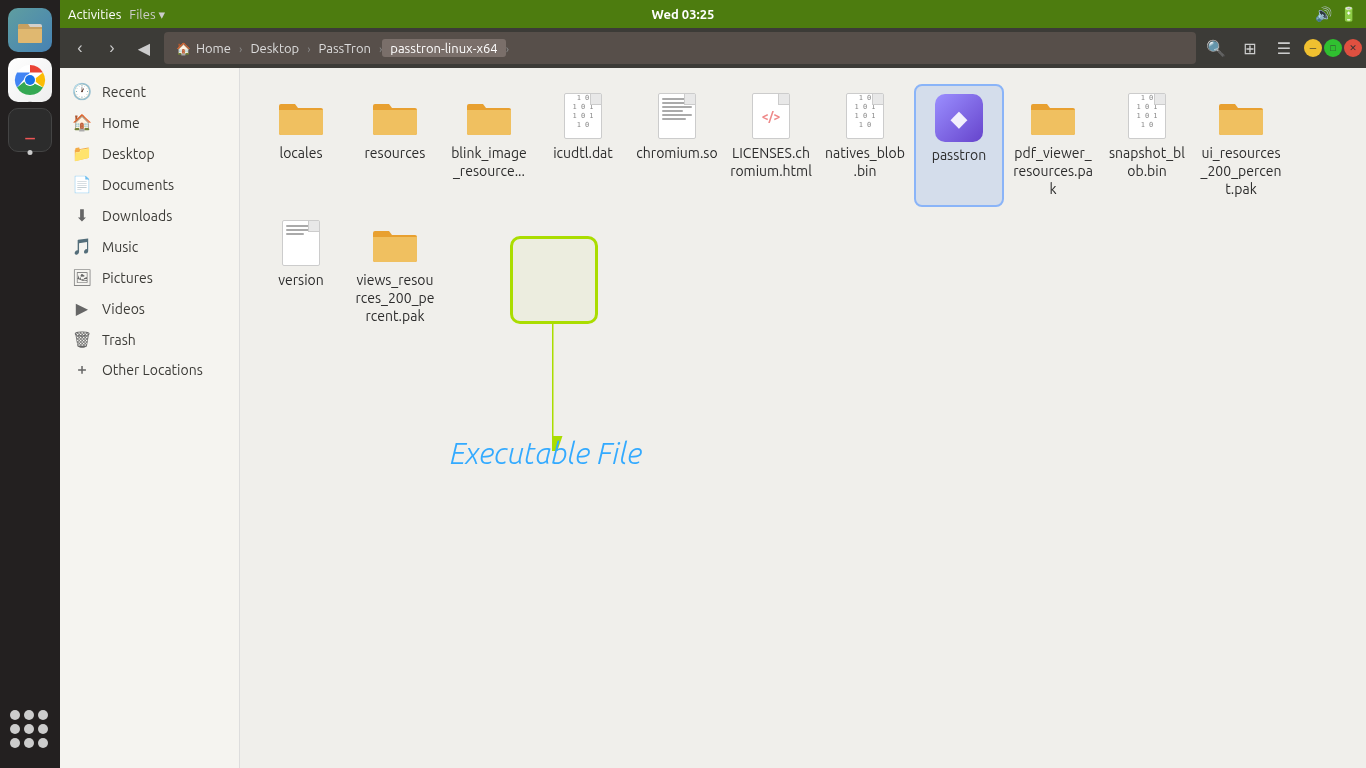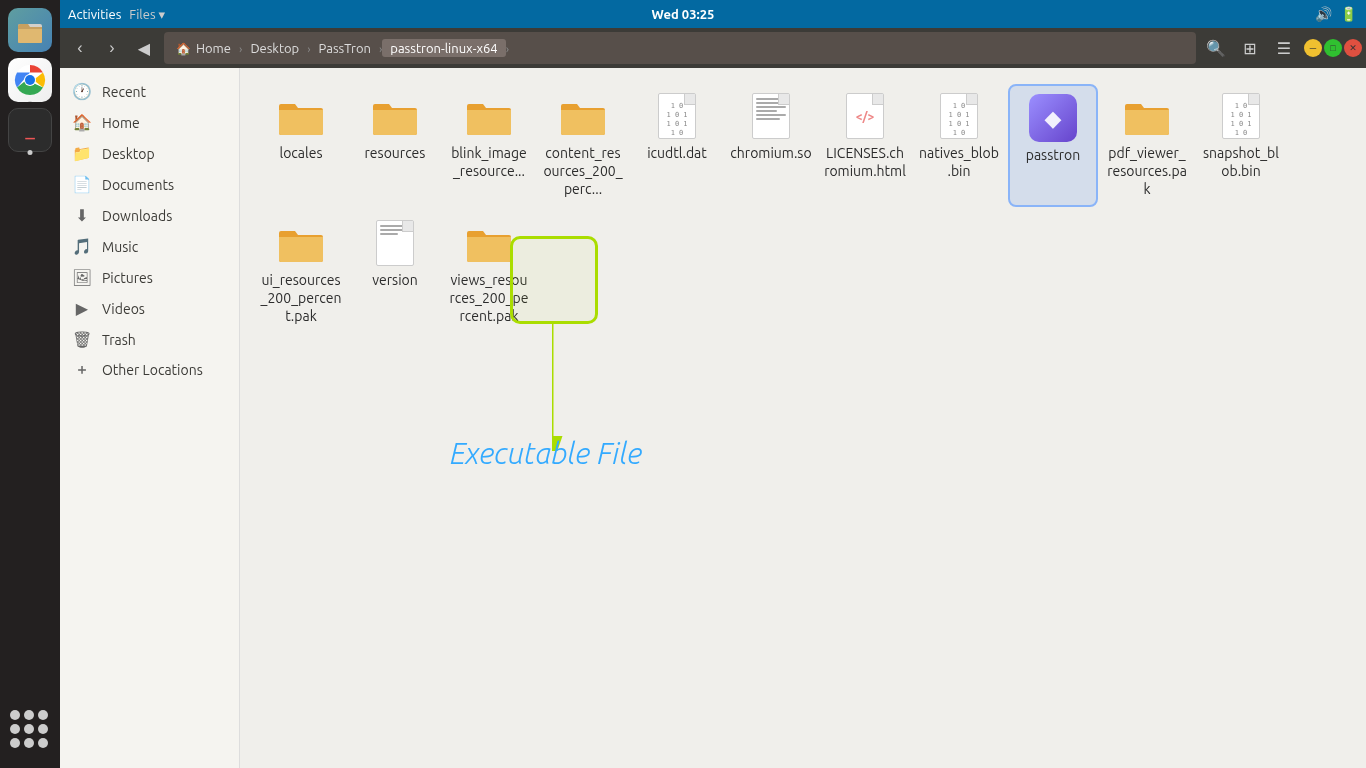--- a/index.html
+++ b/index.html
@@ -9,21 +9,21 @@
       overflow: hidden;
       font-family: 'Ubuntu', 'Segoe UI', sans-serif;
       background: #3c3b37;
       display: flex;
       flex-direction: column;
     }
 
     
     .top-bar {
       height: 28px;
-      background: #0369a1;
+      background: #4d7c0f;
       display: flex;
       align-items: center;
       justify-content: space-between;
       padding: 0 8px;
       color: #ccc;
       font-size: 13px;
       flex-shrink: 0;
     }
     .top-bar-left { display: flex; align-items: center; gap: 8px; }
     .top-bar-right { display: flex; align-items: center; gap: 8px; margin-left: auto; }
@@ -244,21 +244,21 @@
     .bin-file {
       width: 38px;
       height: 46px;
       background: #fff;
       border: 1px solid #ccc;
       border-radius: 2px;
       position: relative;
       display: flex;
       flex-direction: column;
       align-items: center;
-      justify-content: flex-end;
+      justify-content: flex-start;
       font-size: 8px;
       color: #888;
       font-family: monospace;
     }
     .bin-file::before {
       content: '';
       position: absolute;
       top: 0; right: 0;
       width: 10px; height: 10px;
       background: #e8e8e8;
@@ -548,29 +548,20 @@
           <div class="file-item">
             <div class="file-icon">
               <svg class="folder-svg" viewBox="0 0 48 40">
                 <path d="M2 10 Q2 8 4 8 L18 8 L21 12 L44 12 Q46 12 46 14 L46 37 Q46 39 44 39 L4 39 Q2 39 2 37 Z" fill="#e8a030"></path>
                 <path d="M2 14 L46 14 L46 37 Q46 39 44 39 L4 39 Q2 39 2 37 Z" fill="#f0c060"></path>
               </svg>
             </div>
             <span class="file-name">blink_image_resource...</span>
           </div>
 
-          <div class="file-item">
-            <div class="file-icon">
-              <svg class="folder-svg" viewBox="0 0 48 40">
-                <path d="M2 10 Q2 8 4 8 L18 8 L21 12 L44 12 Q46 12 46 14 L46 37 Q46 39 44 39 L4 39 Q2 39 2 37 Z" fill="#e8a030"></path>
-                <path d="M2 14 L46 14 L46 37 Q46 39 44 39 L4 39 Q2 39 2 37 Z" fill="#f0c060"></path>
-              </svg>
-            </div>
-            <span class="file-name">content_resources_200_perc...</span>
-          </div>
 
 
           <div class="file-item">
             <div class="file-icon">
               <div class="bin-file">
                 <div style="font-size:7px;color:#888;line-height:1.3;">1 0<br>1 0 1<br>1 0 1<br>1 0</div>
               </div>
             </div>
             <span class="file-name">icudtl.dat</span>
           </div>

